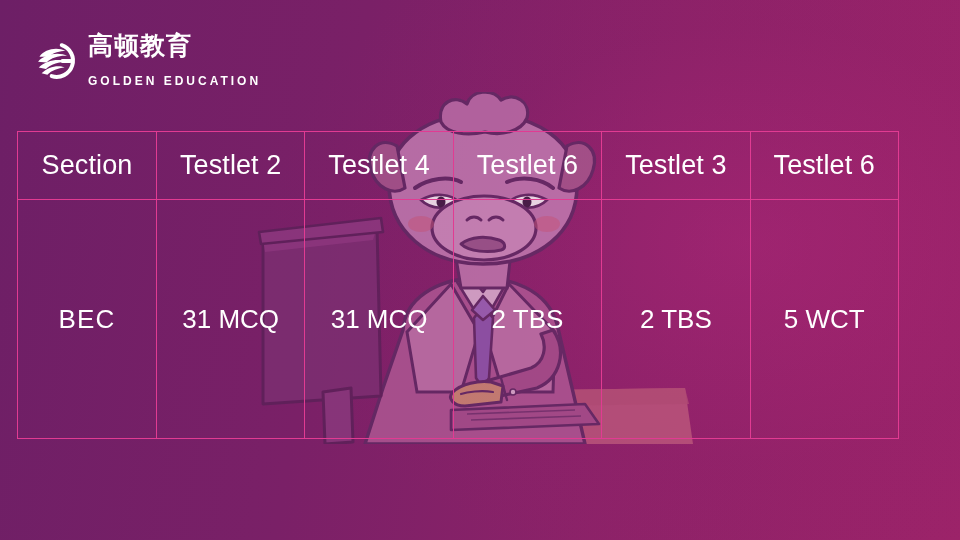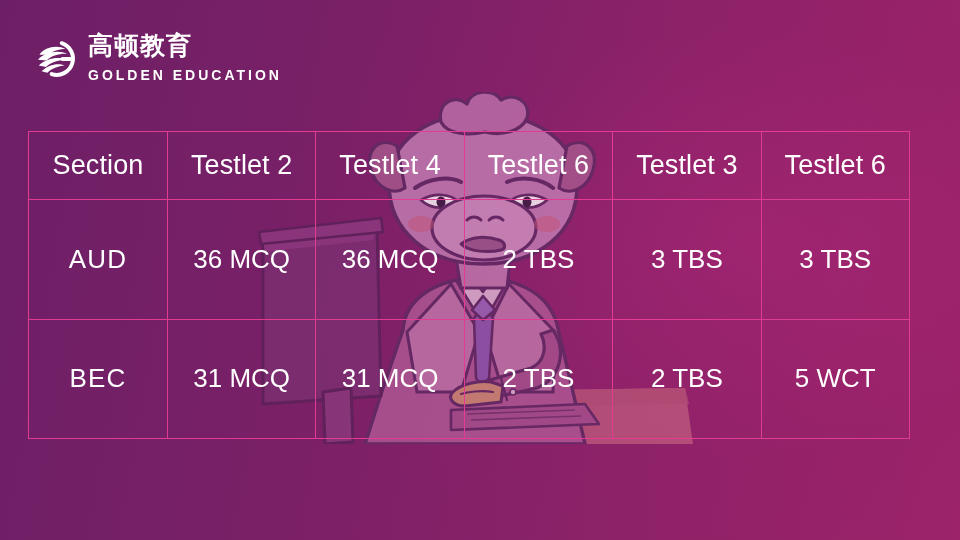--- a/index.html
+++ b/index.html
@@ -37,53 +37,53 @@
   
   #logo {
     position: absolute;
     left: 33px;
     top: 33px;
     display: flex;
     align-items: center;
     gap: 9px;
   }
   #logo-mark { width: 46px; height: 46px; display: block; }
-  #logo-text { display: flex; flex-direction: column; justify-content: center; gap: 6px; }
+  #logo-text { display: flex; flex-direction: column; justify-content: center; }
   #logo-cn {
     color: #ffffff;
     font-size: 25px;
     font-weight: bold;
     letter-spacing: 1px;
     line-height: 1.05;
     font-family: "DejaVu Sans", sans-serif;
   }
   #logo-en {
     color: #ffffff;
-    font-size: 14px;
+    font-size: 12px;
     font-weight: bold;
     letter-spacing: 3.0px;
     line-height: 1.3;
-    margin-top: 1px;
+    margin-top: 15px;
     font-family: "Liberation Sans", sans-serif;
   }
 
   
   #illustration {
     position: absolute;
     left: 255px;
     top: 92px;
     width: 440px;
     height: 352px;
     opacity: 0.80;
   }
 
   
   #exam-table {
     position: absolute;
-    left: 28px;
+    left: 17px;
     top: 131px;
     width: 881px;
     height: 308px;
     border-collapse: collapse;
     table-layout: fixed;
   }
   #exam-table th,
   #exam-table td {
     border: 1px solid #e13b92;
     color: #ffffff;
@@ -227,28 +227,20 @@
         <th>Section</th>
         <th>Testlet 2</th>
         <th>Testlet 4</th>
         <th>Testlet 6</th>
         <th>Testlet 3</th>
         <th>Testlet 6</th>
       </tr>
     </thead>
     <tbody>
       <tr>
-        <td class="section-cell">AUD</td>
-        <td>36 MCQ</td>
-        <td>36 MCQ</td>
-        <td>2 TBS</td>
-        <td>3 TBS</td>
-        <td>3 TBS</td>
-      </tr>
-      <tr>
         <td class="section-cell">BEC</td>
         <td>31 MCQ</td>
         <td>31 MCQ</td>
         <td>2 TBS</td>
         <td>2 TBS</td>
         <td>5 WCT</td>
       </tr>
     </tbody>
   </table>
 

